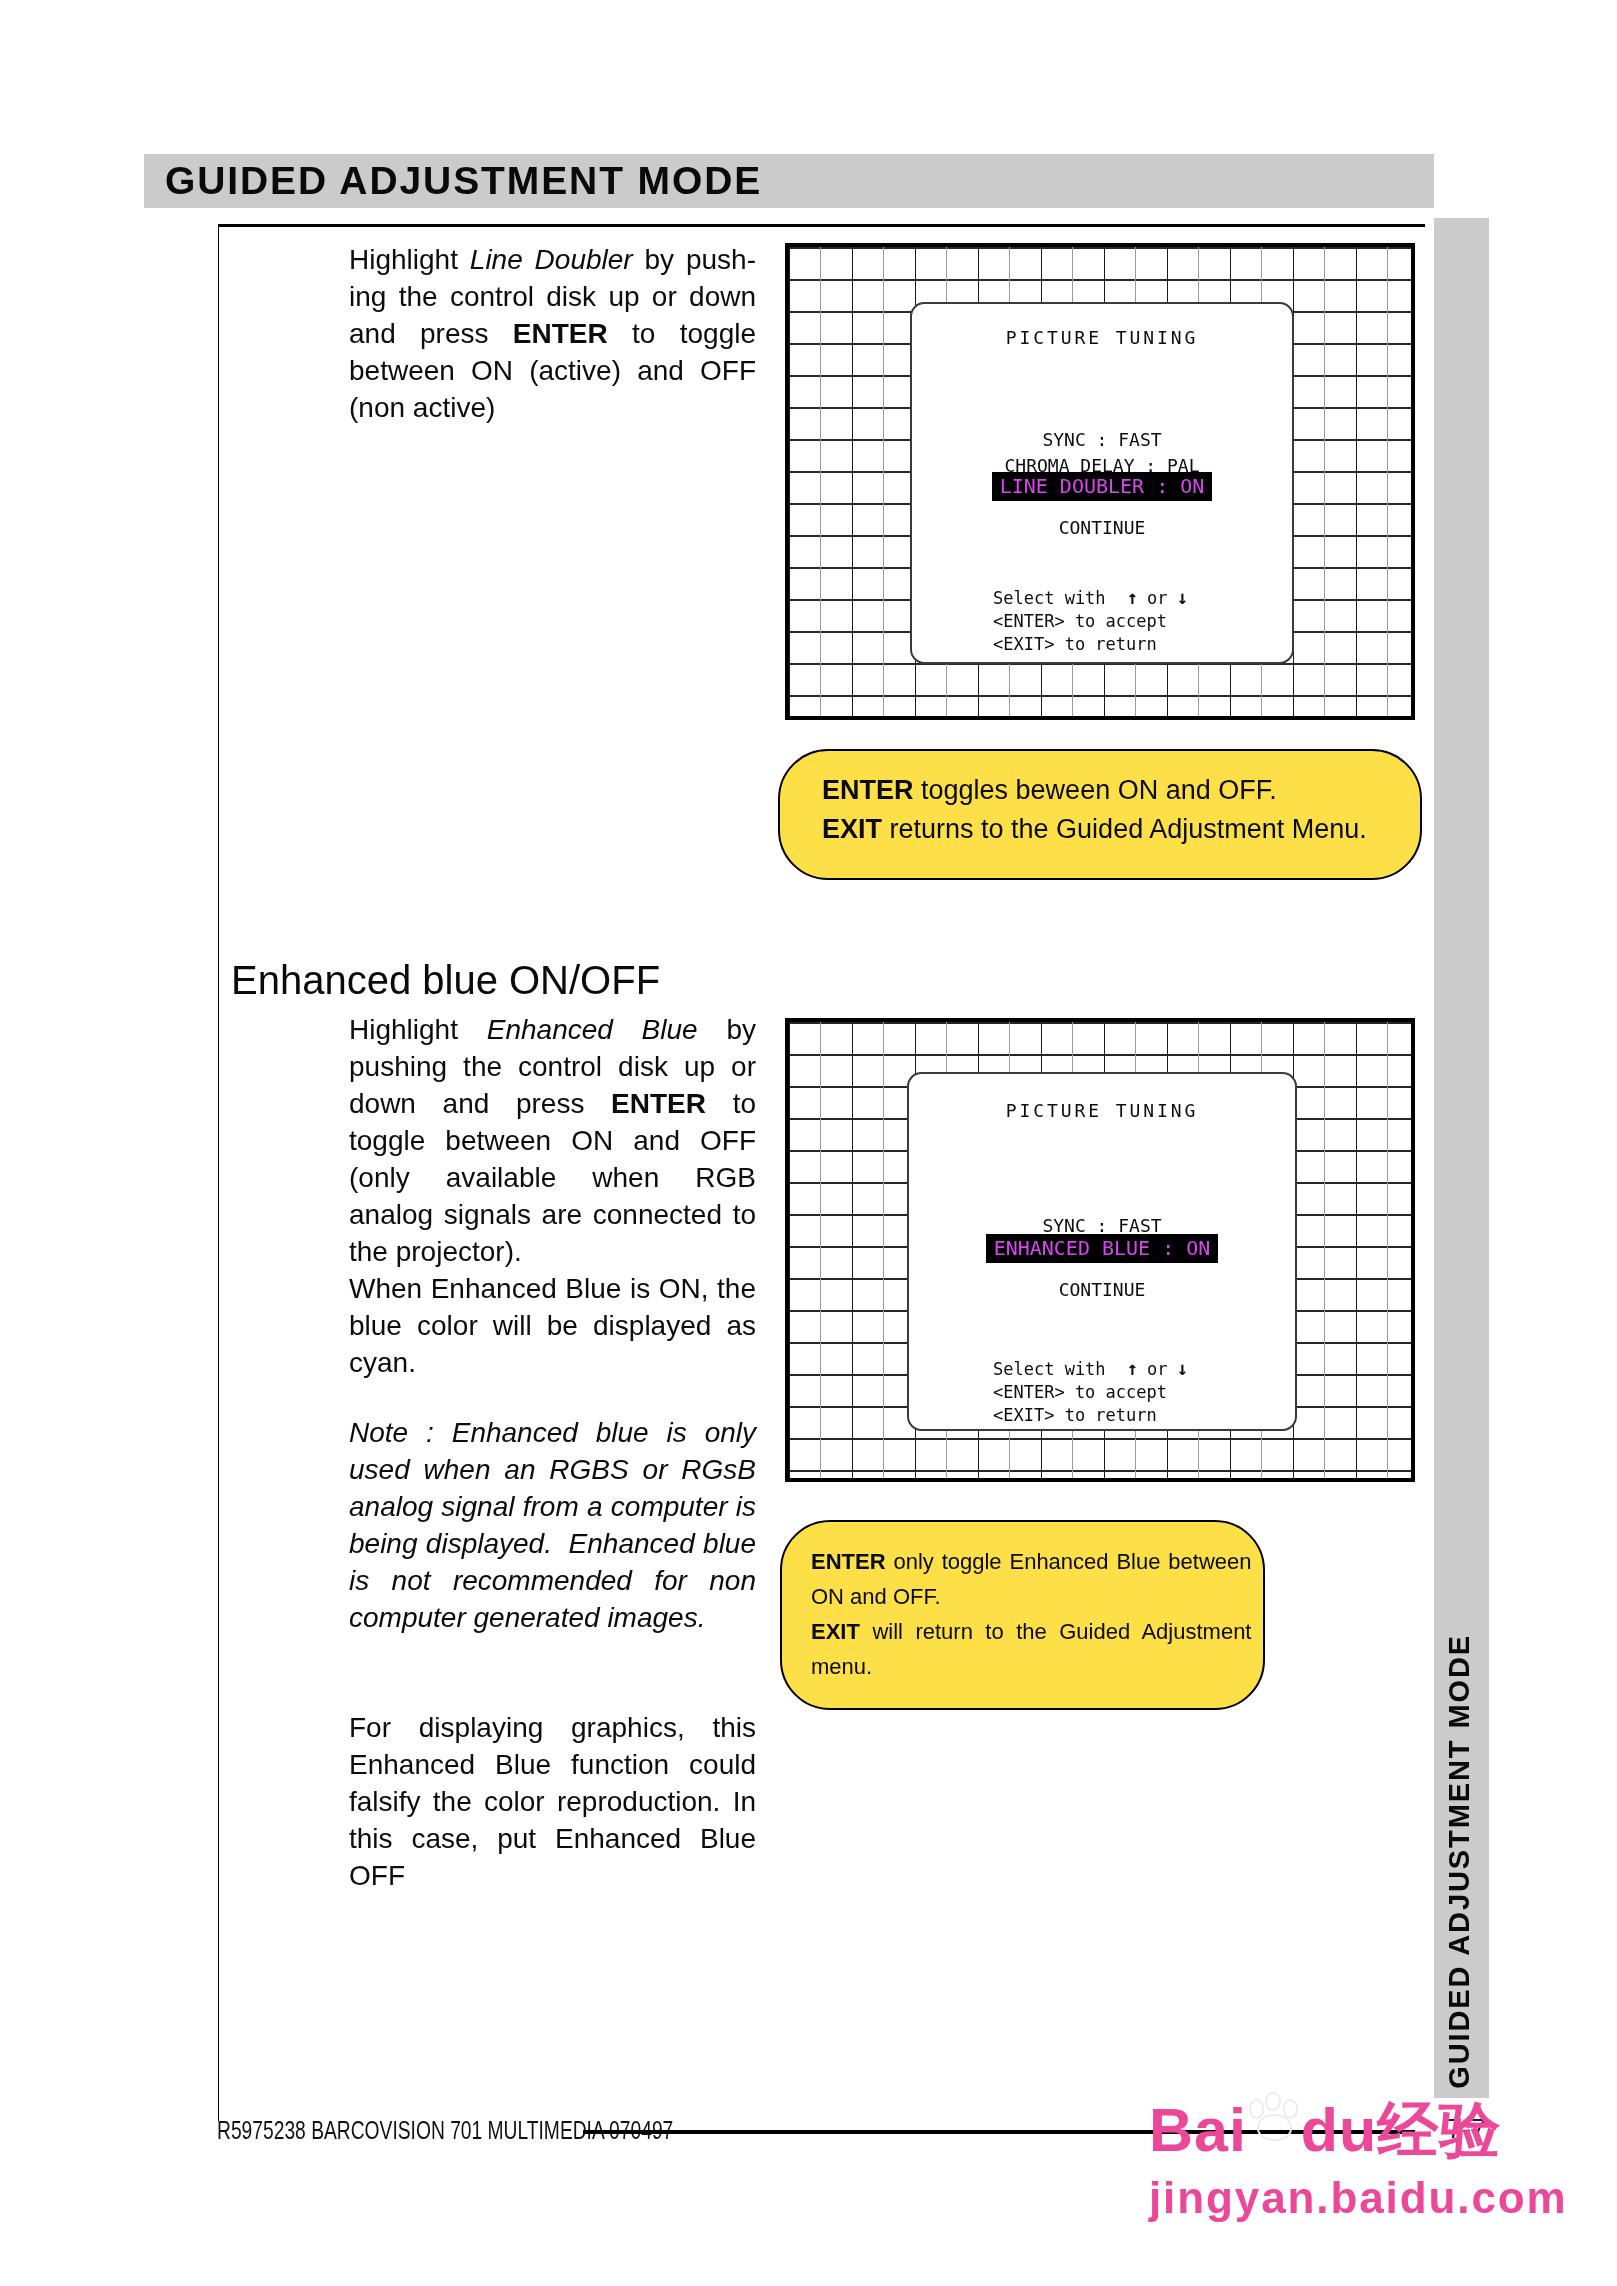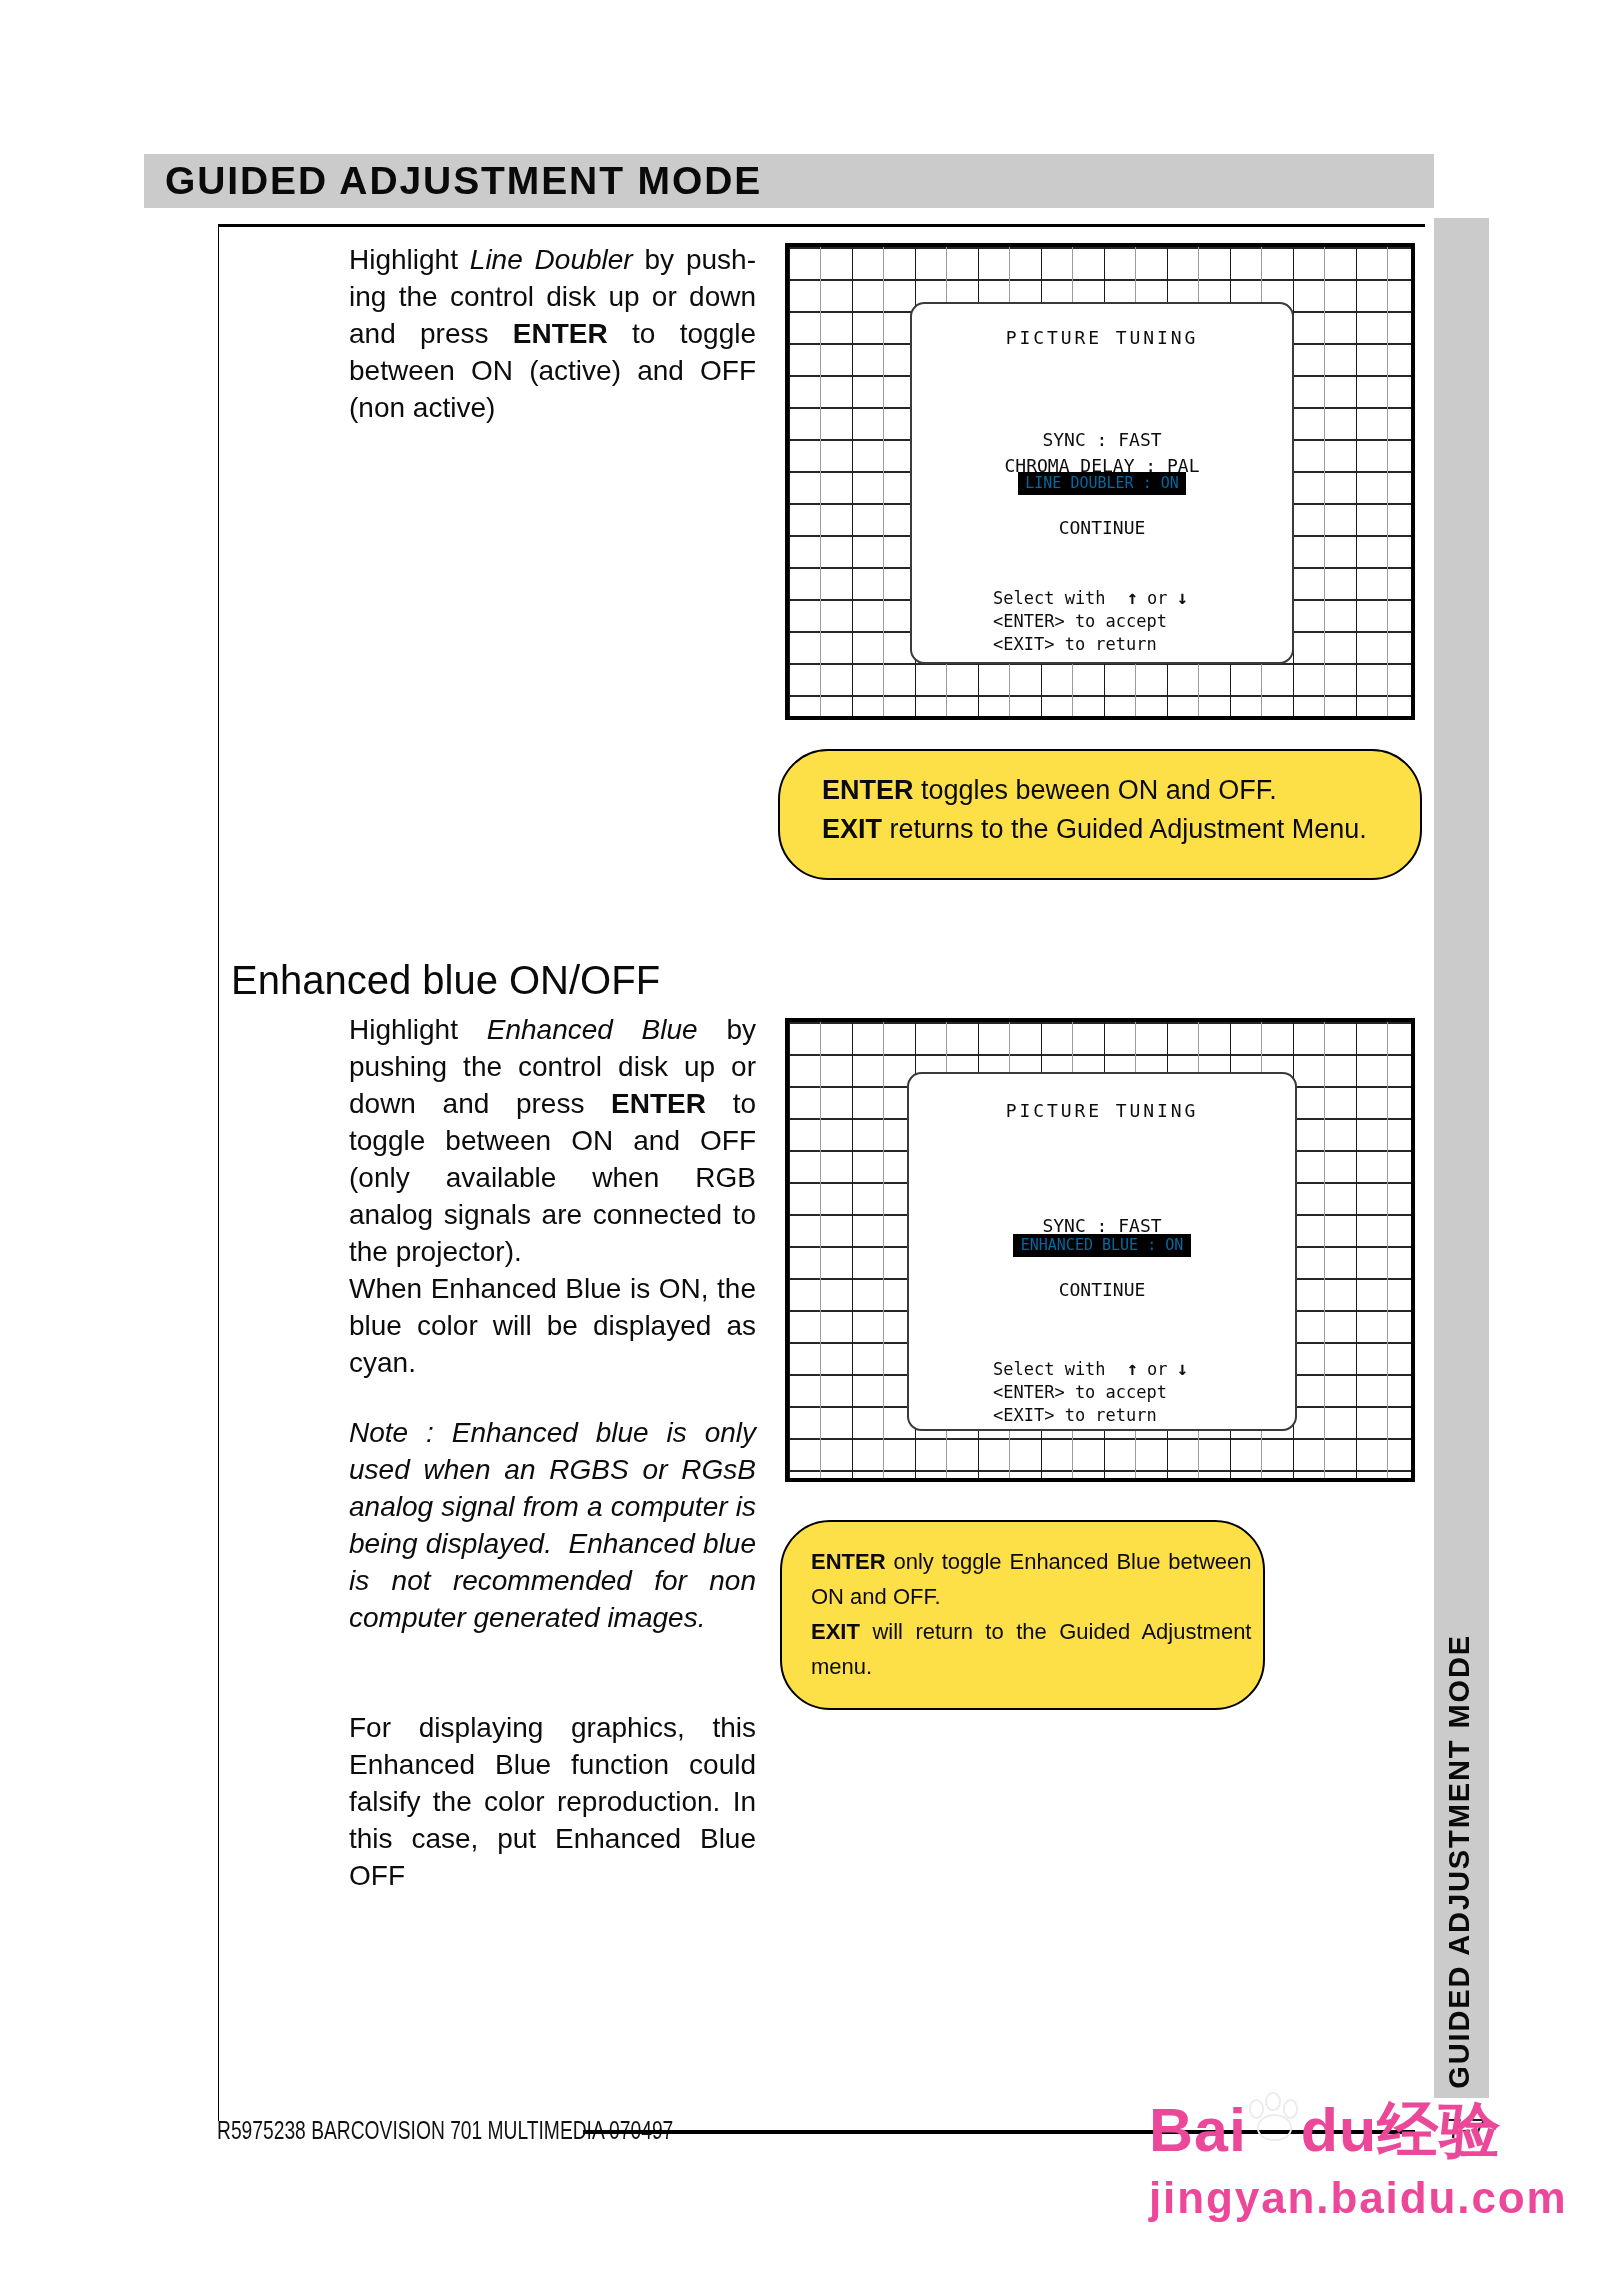--- a/index.html
+++ b/index.html
@@ -36,21 +36,21 @@
   .screen-2{left:785px;top:1018px;width:630px;height:464px;}
 
   .osd-menu{position:absolute;background:#fff;border:2.9px solid #3a3a3a;border-radius:14.4px;
             font-family:"DejaVu Sans Mono",monospace;color:#0d0d0d;}
   .menu-1{left:121px;top:55px;width:380px;height:358px;}
   .menu-2{left:118px;top:50px;width:386px;height:355px;}
 
   .osd-line{position:absolute;left:0;right:0;text-align:center;font-size:18px;white-space:nowrap;}
   .osd-title{letter-spacing:2.9px;font-size:18px;}
   .osd-hl-wrap{position:absolute;left:0;right:0;text-align:center;}
-  .osd-hl{display:inline-block;background:#000;color:#0369a1;font-size:15px;
+  .osd-hl{display:inline-block;background:#000;color:#d946ef;font-size:20px;
           padding:1.9px 7.7px 2.9px 7.7px;white-space:nowrap;}
   .osd-help{position:absolute;font-size:17px;line-height:22px;white-space:nowrap;}
   .osd-help .row{margin-bottom:1px;}
   .arrow{font-weight:bold;font-size:19px;}
   .gap-l{margin-left:21px;} .gap-m{margin-left:9px;}
 
   
   .callout{position:absolute;box-sizing:border-box;background:#fde047;border:2.9px solid #000;
            border-radius:50px;white-space:pre-wrap;text-align:justify;}
   .callout-1{left:778px;top:749px;width:644px;height:131px;

